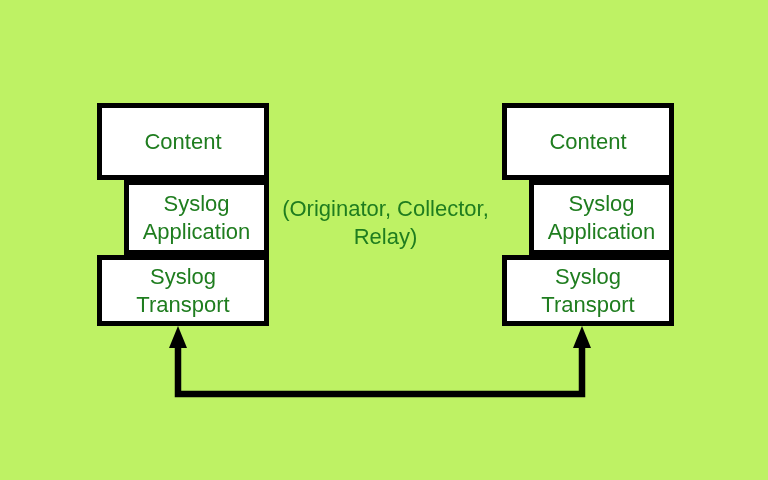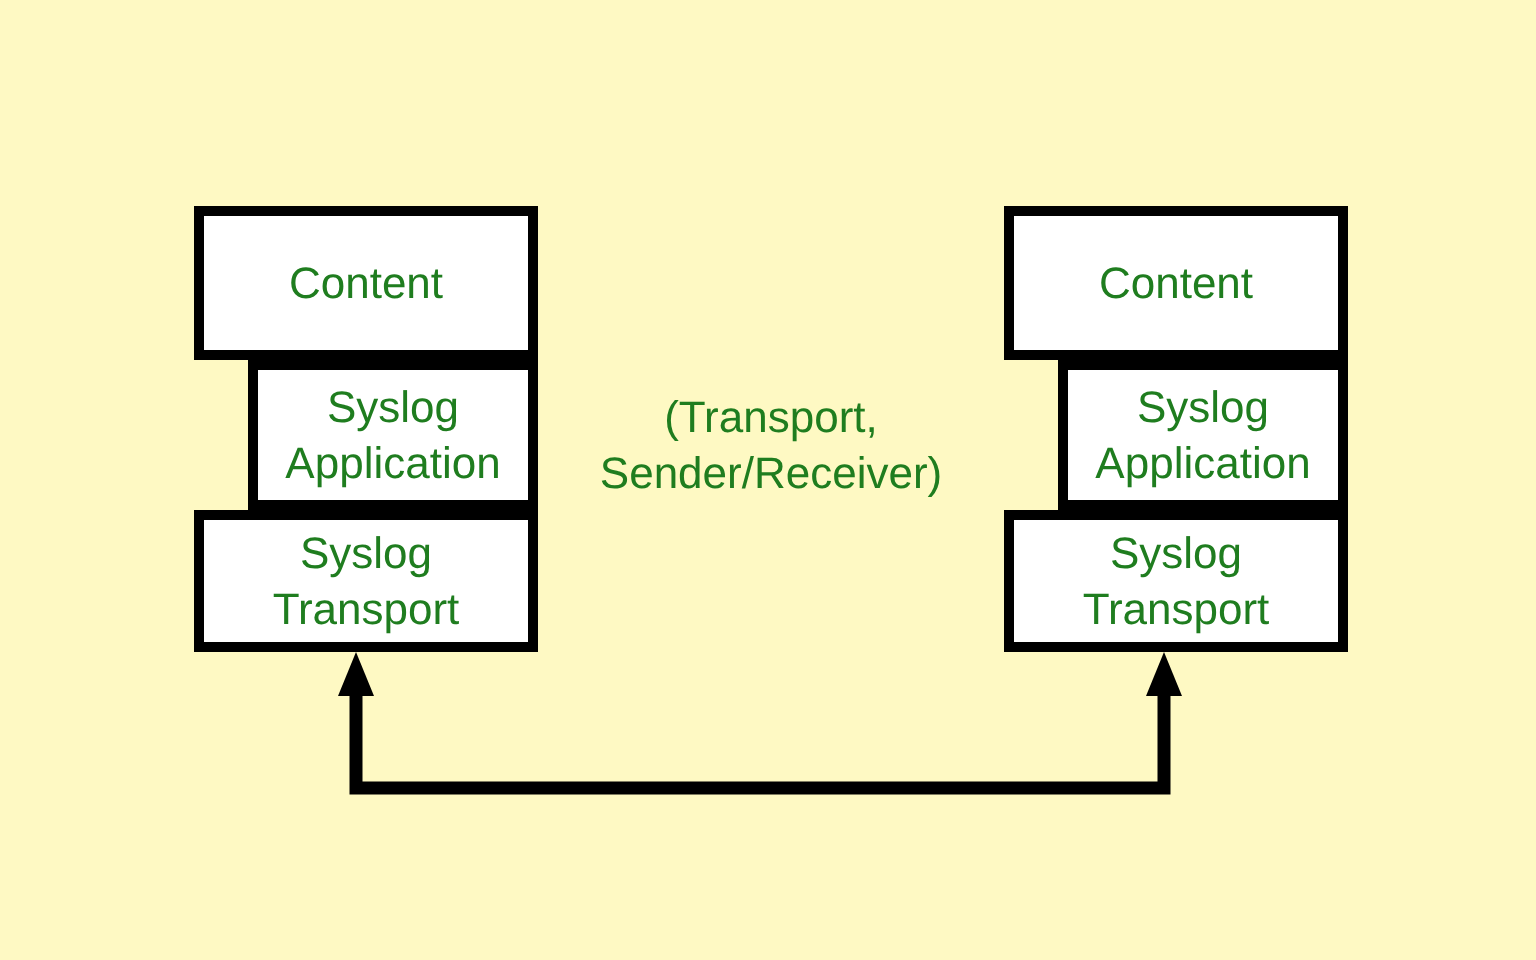--- a/index.html
+++ b/index.html
@@ -4,21 +4,21 @@
 <style>
   html, body {
     margin: 0;
     padding: 0;
     background: #ffffff;
   }
   .canvas {
     position: relative;
     width: 768px;
     height: 480px;
-    background: #fef9c3;
+    background: #bef264;
     overflow: hidden;
     font-family: "Liberation Sans", "DejaVu Sans", sans-serif;
   }
   .stack {
     position: absolute;
     top: 103px;
     width: 172px;
     display: flex;
     flex-direction: column;
   }
@@ -87,21 +87,21 @@
     </div>
     <div class="layer layer-2">
       <span>Syslog Application</span>
     </div>
     <div class="layer layer-3">
       <span>Syslog Transport</span>
     </div>
   </div>
 
   <div class="annotations">
-    <p>(Transport, Sender/Receiver)</p>
+    <p>(Originator, Collector, Relay)</p>
   </div>
 
   <svg class="connector-svg" viewBox="0 0 768 480" xmlns="http://www.w3.org/2000/svg">
     <path d="M 178 344 L 178 394 L 582 394 L 582 344" fill="none" stroke-width="6.5" stroke="#000000"></path>
     <polygon points="169,348 187,348 178,326" fill="#000000"></polygon>
     <polygon points="573,348 591,348 582,326" fill="#000000"></polygon>
   </svg>
 
 </div>
 

